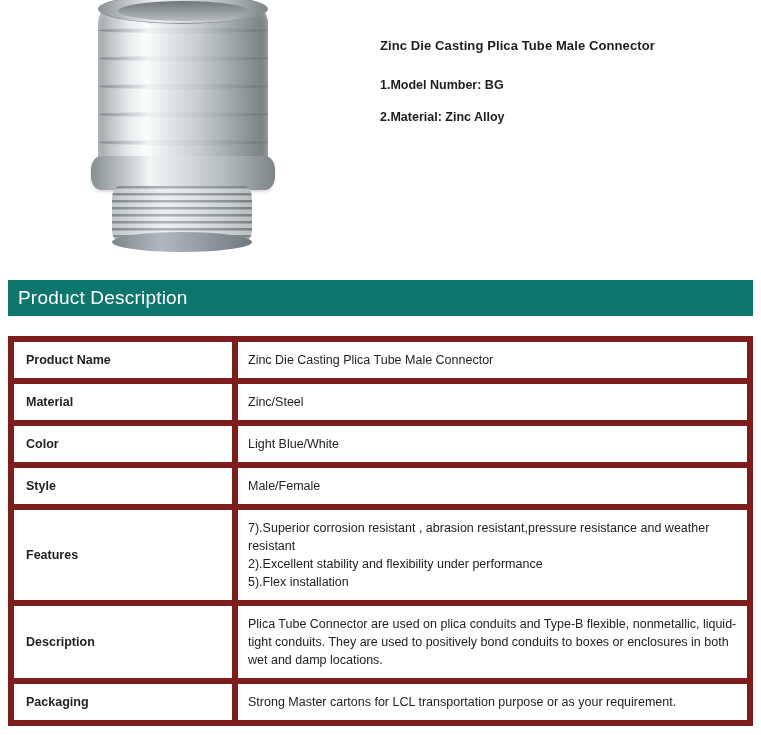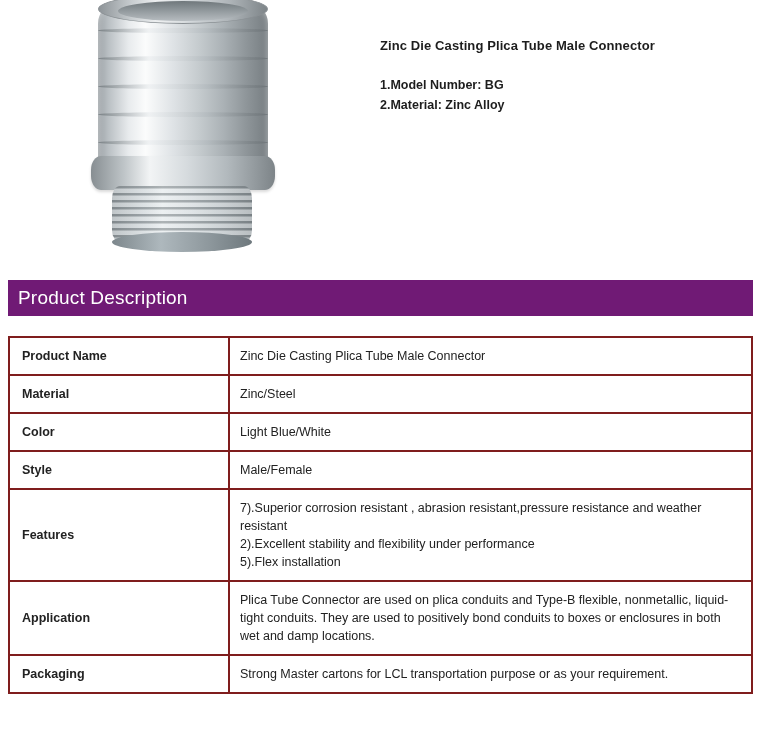--- a/index.html
+++ b/index.html
@@ -131,51 +131,52 @@
     font-weight: bold;
     color: #1d1d1d;
     letter-spacing: 0.1px;
     margin: 0 0 22px 0;
   }
   .hero-spec {
     font-size: 12.5px;
     font-weight: bold;
     color: #1d1d1d;
     line-height: 20px;
+    margin-top: 12px;
   }
 
   
   .section-header {
     position: absolute;
     left: 8px;
     top: 280px;
     width: 745px;
     height: 36px;
-    background: #701a75;
+    background: #0f766e;
     display: flex;
     align-items: center;
   }
   .section-header span {
     font-size: 19px;
     color: #ffffff;
     padding-left: 10px;
     letter-spacing: 0.2px;
   }
 
   
   .spec-table {
     position: absolute;
     left: 8px;
     top: 336px;
     width: 745px;
     border-collapse: collapse;
     table-layout: fixed;
   }
   .spec-table td {
-    border: 2px solid #7f1d1d;
+    border: 6px solid #7f1d1d;
     vertical-align: middle;
     padding: 9px 10px;
     font-size: 12.5px;
     color: #222222;
     line-height: 18px;
   }
   .spec-table td.key {
     width: 196px;
     font-weight: bold;
     font-size: 12.5px;
@@ -249,21 +250,21 @@
       </tr>
       <tr>
         <td class="key">Features</td>
         <td class="val">
           <span class="val-line">7).Superior corrosion resistant , abrasion resistant,pressure resistance and weather resistant</span>
           <span class="val-line">2).Excellent stability and flexibility under performance</span>
           <span class="val-line">5).Flex installation</span>
         </td>
       </tr>
       <tr>
-        <td class="key">Application</td>
+        <td class="key">Description</td>
         <td class="val">
           <span class="val-line">Plica Tube Connector are used on plica conduits and Type-B flexible, nonmetallic, liquid-tight conduits. They are used to positively bond conduits to boxes or enclosures in both wet and damp locations.</span>
         </td>
       </tr>
       <tr>
         <td class="key">Packaging</td>
         <td class="val">
           <span class="val-line">Strong Master cartons for LCL transportation purpose or as your requirement.</span>
         </td>
       </tr>

